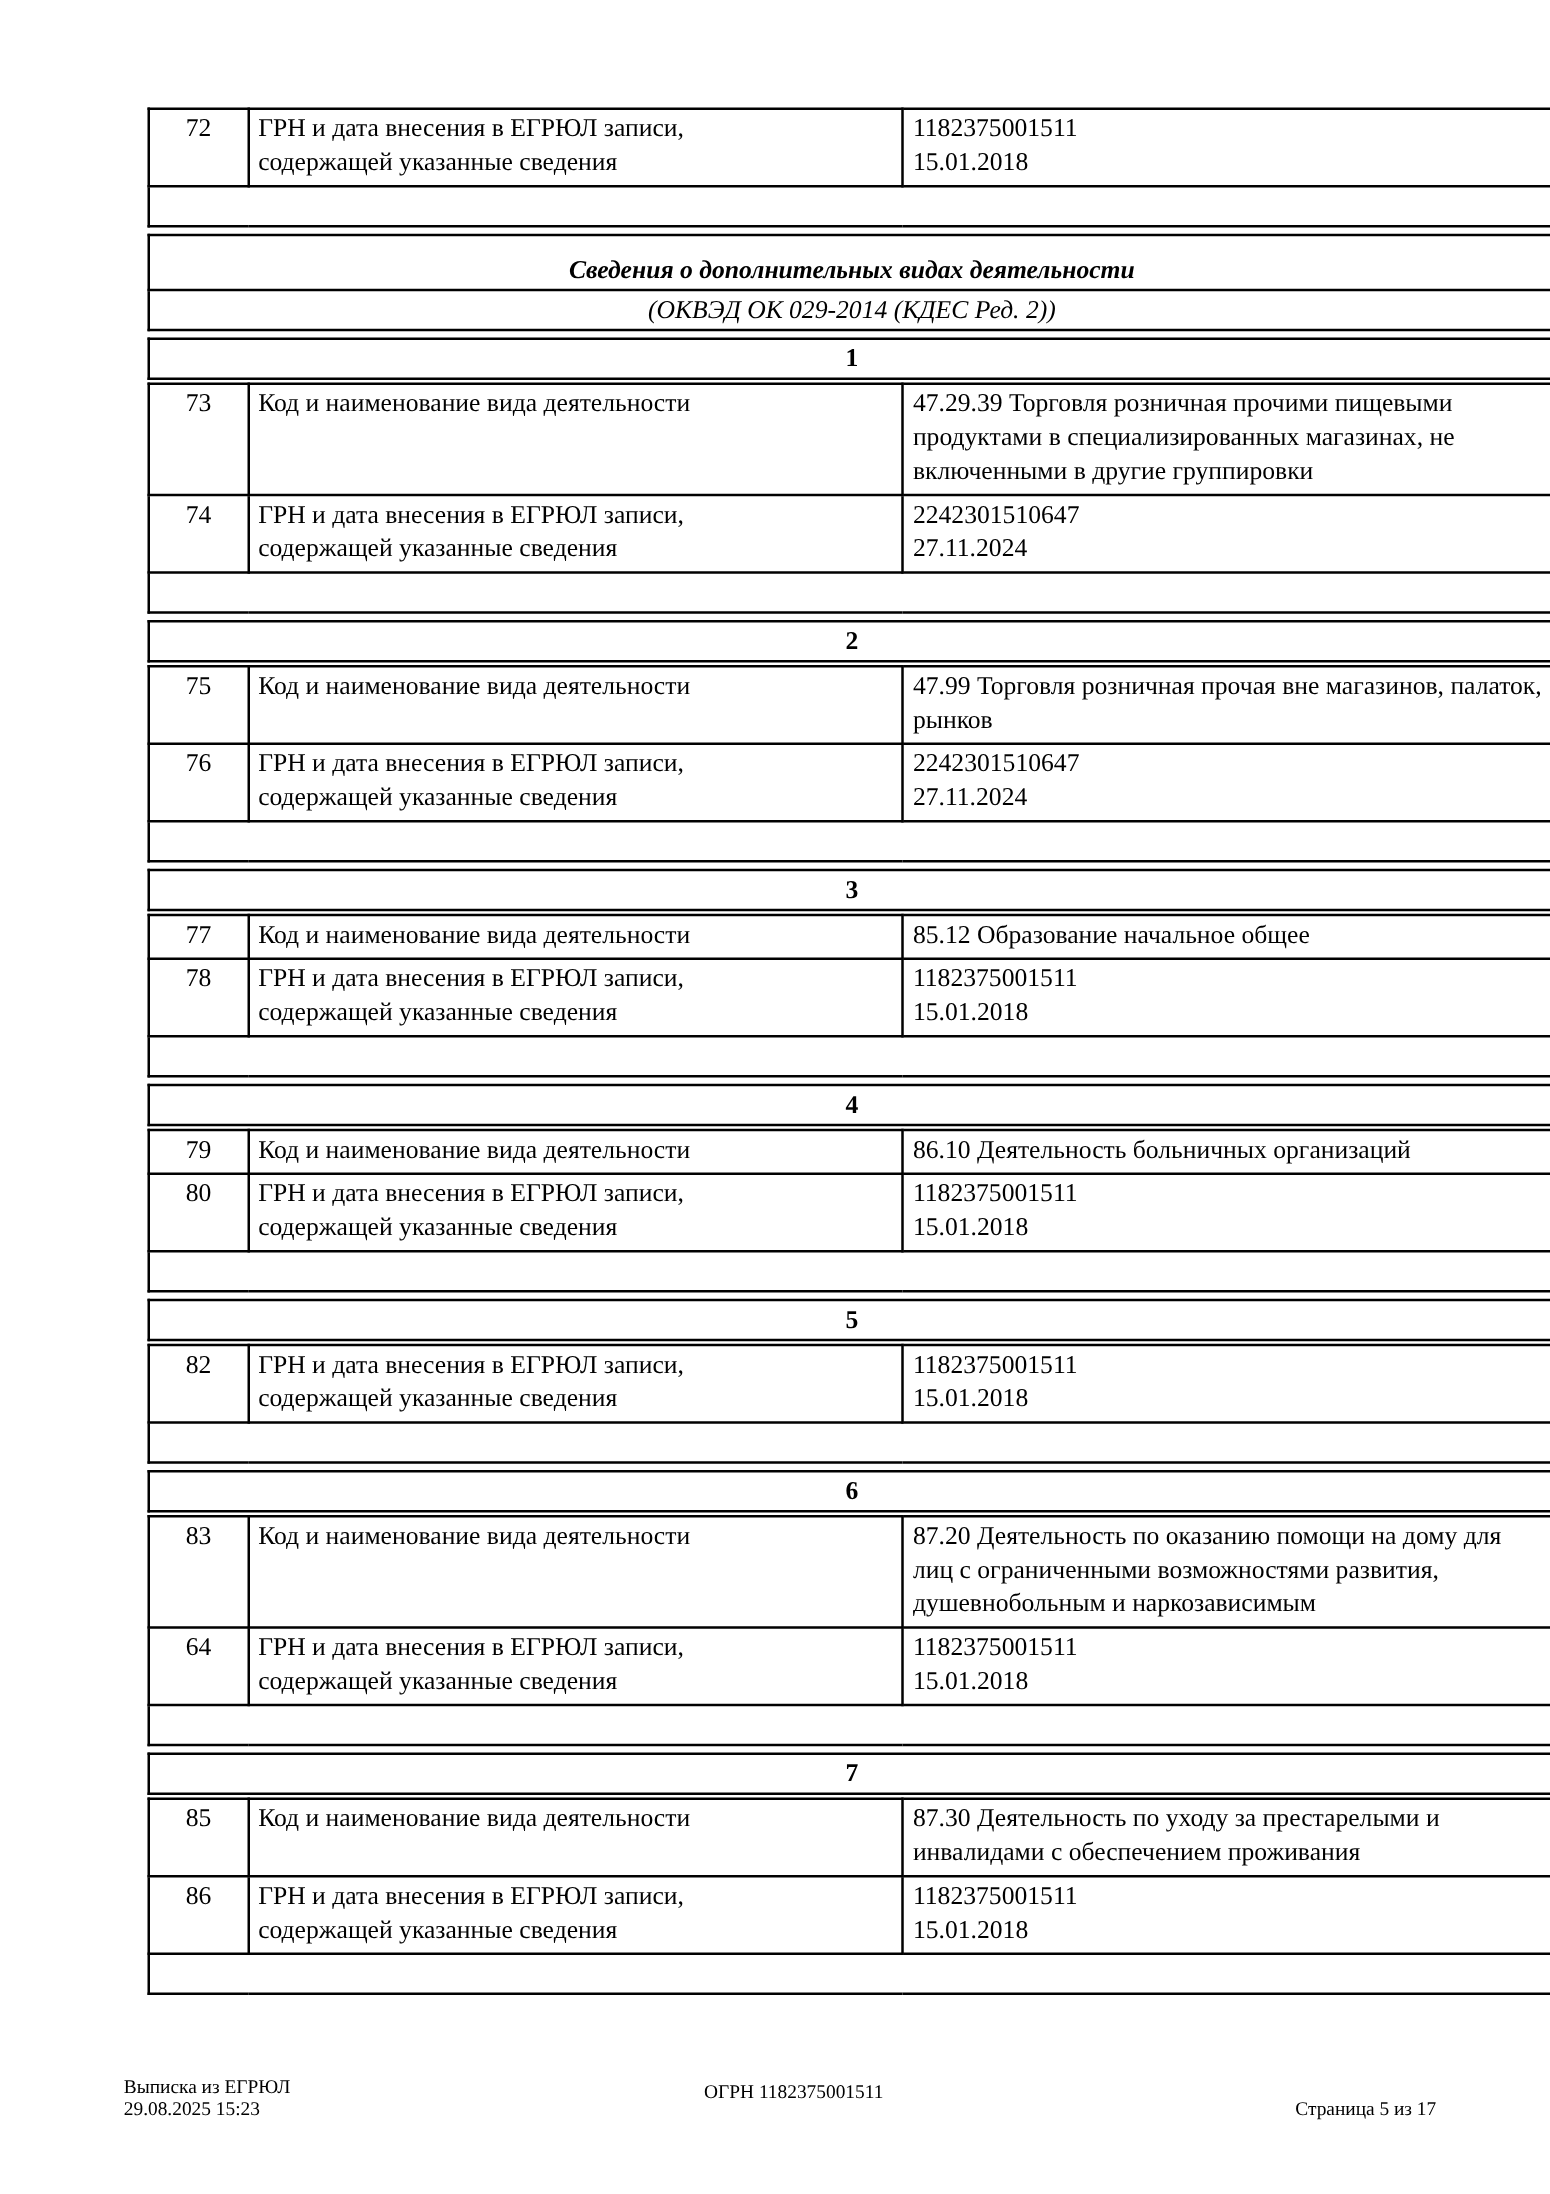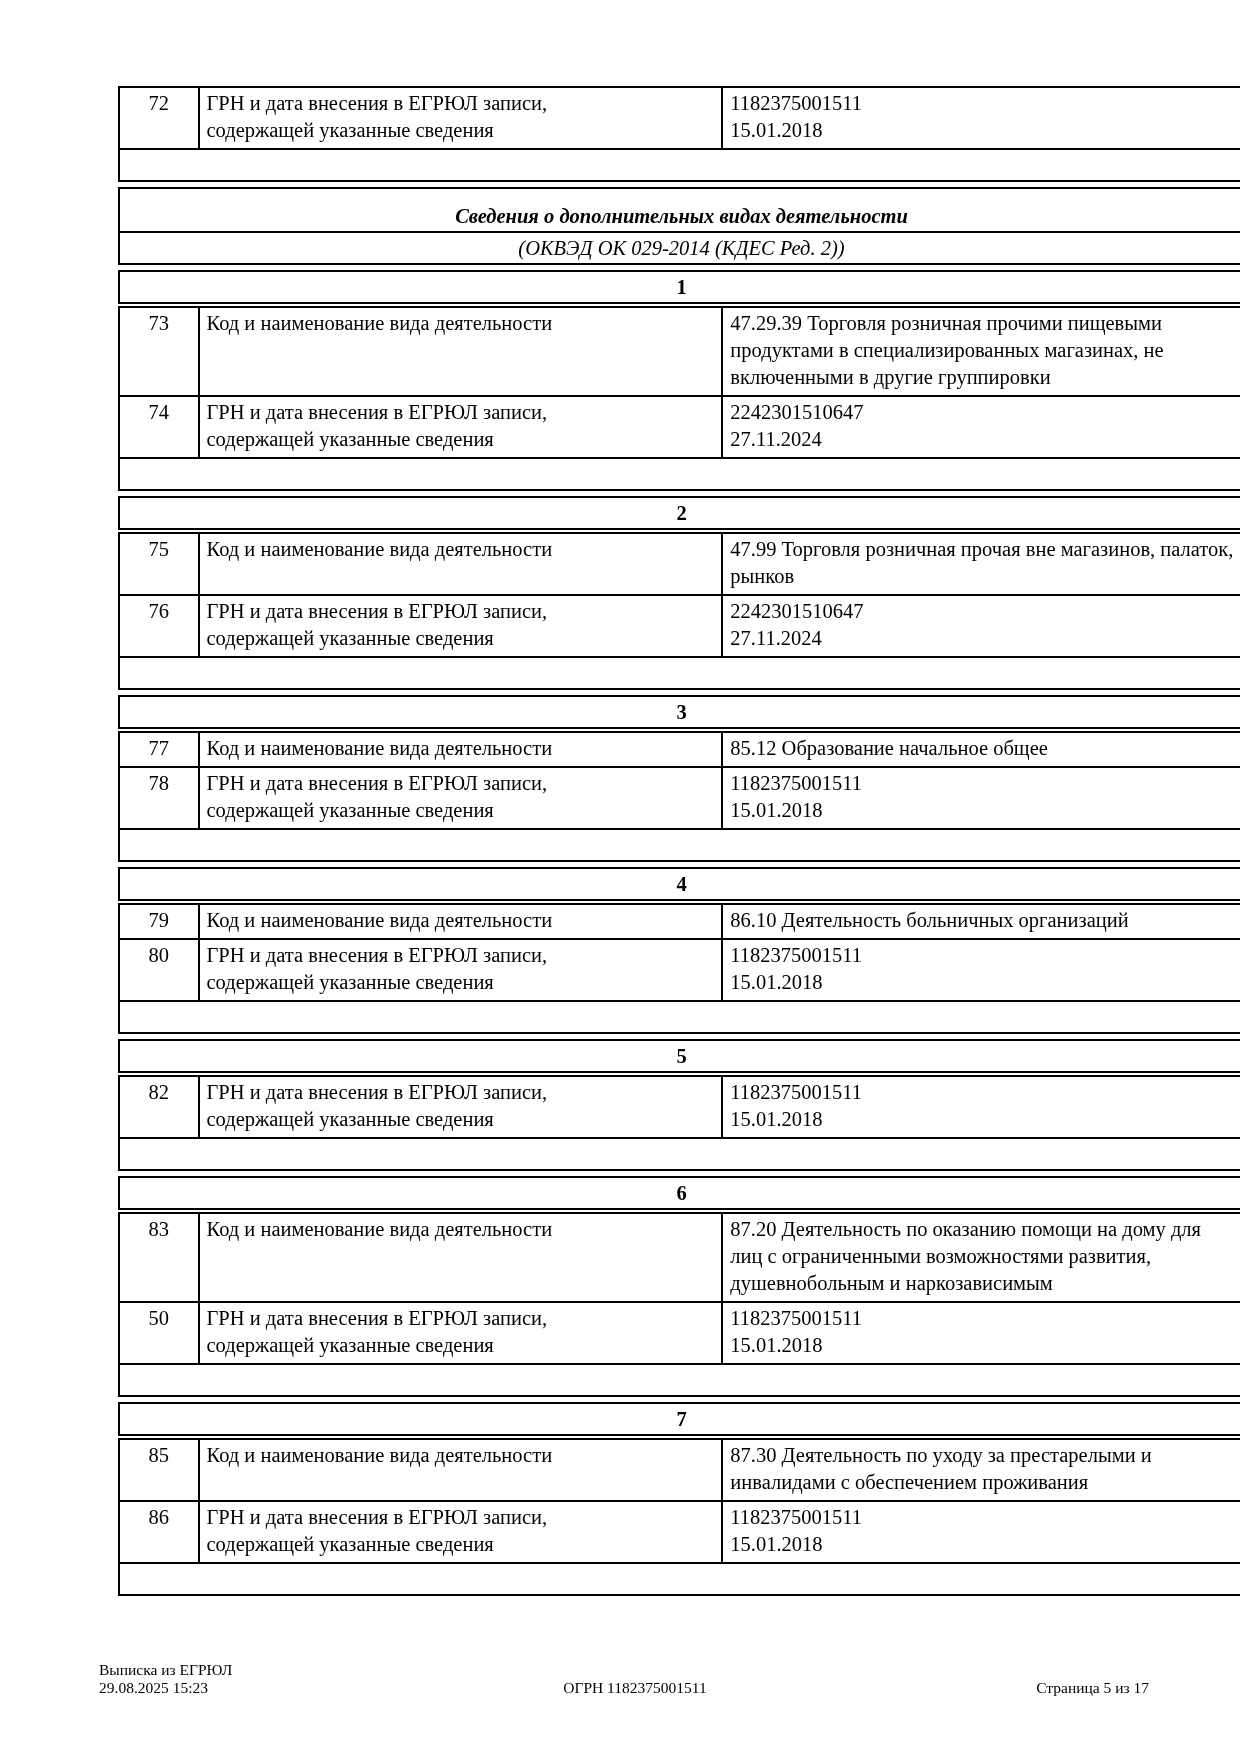--- a/index.html
+++ b/index.html
@@ -45,21 +45,21 @@
   tr.empty-row td { height: 30px; padding: 0; }
 
   .tgap { height: 5px; }
   .mgap { height: 2px; }
 
   .footer {
     position: absolute; left: 99px; top: 1661px; width: 1052px;
     font-size: 15.5px; line-height: 18px;
   }
   .f-left  { position: absolute; left: 0; top: 0; }
-  .f-center{ position: absolute; left: 536px; top: 18px; transform: translateX(-50%); white-space: nowrap; }
+  .f-center{ position: absolute; left: 536px; top: 4px; transform: translateX(-50%); white-space: nowrap; }
   .f-right { position: absolute; right: 2px; top: 18px; white-space: nowrap; margin-left: 21px; }
 </style>
 </head>
 <body>
 
 <div class="page">
   <div class="content">
 
     <table class="tbl">
       <colgroup>
@@ -298,21 +298,21 @@
               <col class="c2">
               <col class="c3">
             </colgroup>
           <tbody>
               <tr>
             <td class="num">83</td>
             <td class="label">Код и наименование вида деятельности</td>
             <td class="value">87.20 Деятельность по оказанию помощи на дому для лиц с ограниченными возможностями развития, душевнобольным и наркозависимым</td>
           </tr>
           <tr>
-            <td class="num">50</td>
+            <td class="num">64</td>
             <td class="label">ГРН и дата внесения в ЕГРЮЛ записи,
 содержащей указанные сведения</td>
             <td class="value">
               <div>1182375001511</div>
               <div>15.01.2018</div>
             </td>
           </tr>
           <tr class="empty-row">
             <td colspan="3"></td>
           </tr>

